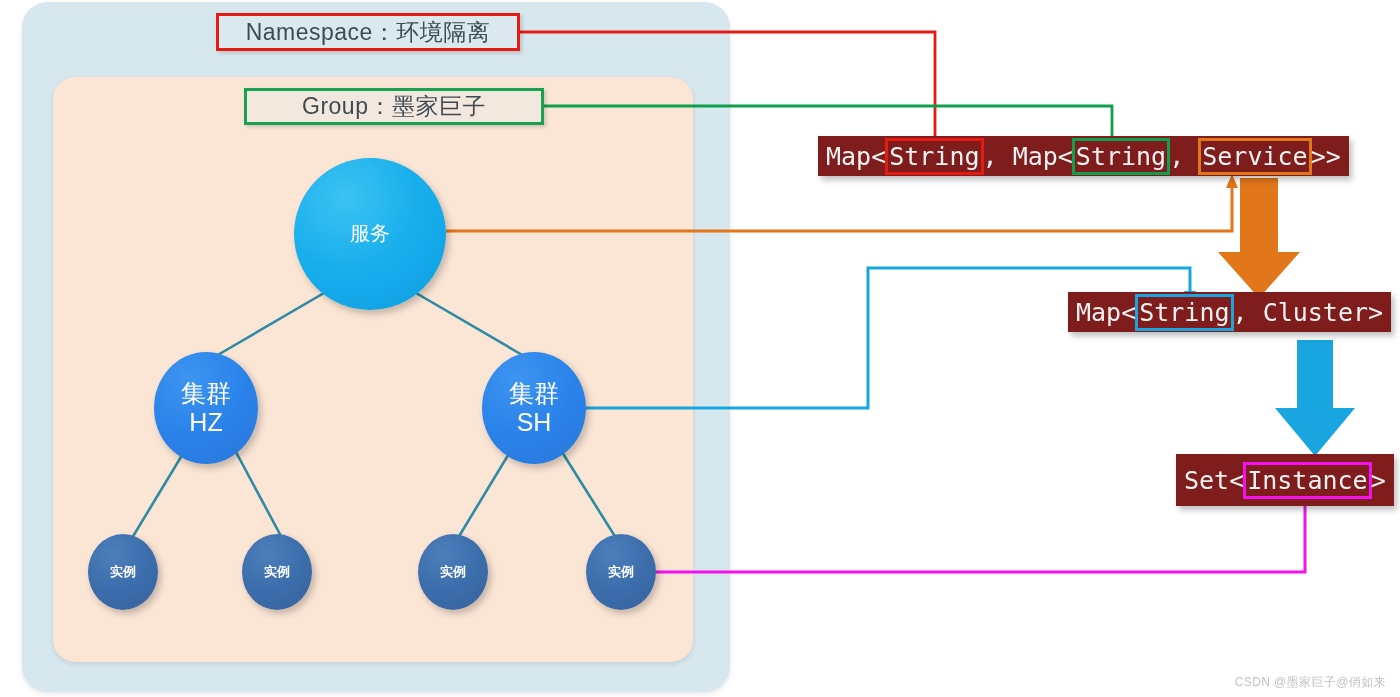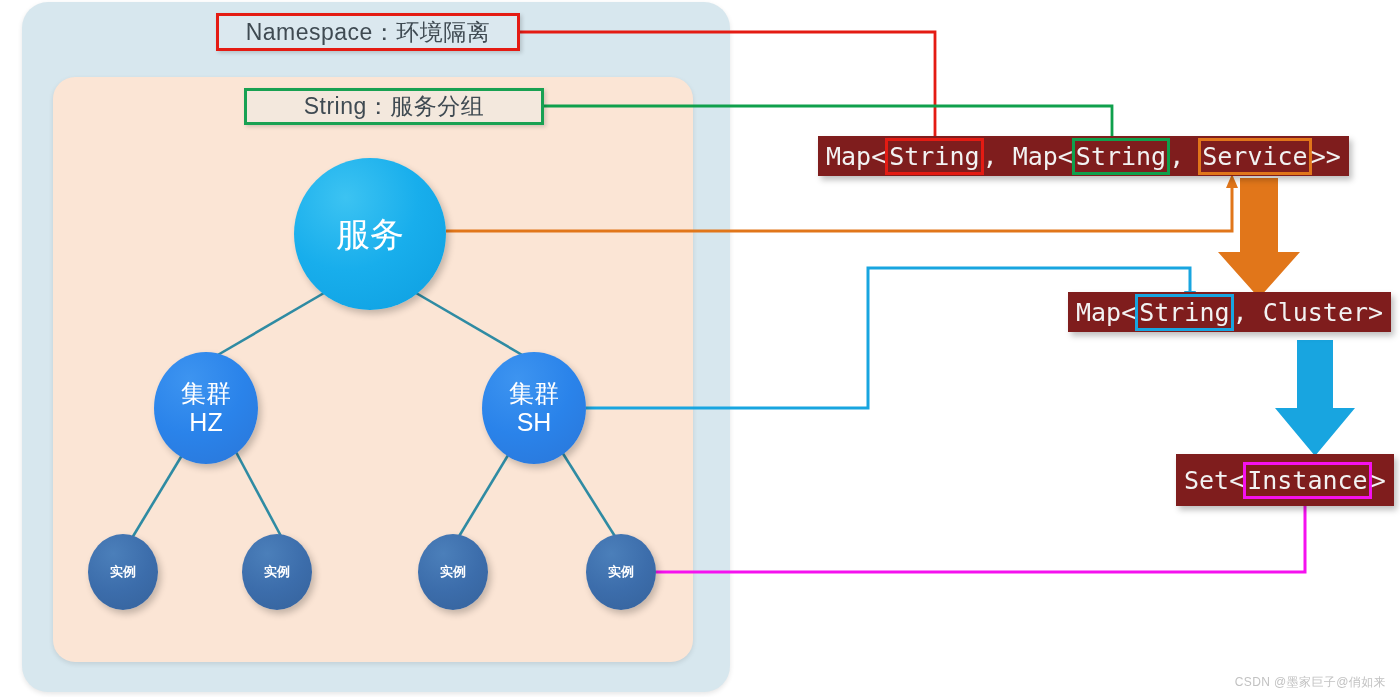--- a/index.html
+++ b/index.html
@@ -86,21 +86,21 @@
     justify-content: center;
     color: #ffffff;
     text-align: center;
     box-shadow: 3px 4px 7px rgba(0,0,0,0.22);
     line-height: 1.18;
   }
   .node-service {
     left: 294px; top: 158px;
     width: 152px; height: 152px;
     background: radial-gradient(circle at 34% 26%, #3cc3f2 0%, #18aeec 48%, #0d9ee0 100%);
-    font-size: 34px;
+    font-size: 20px;
     justify-content: center;
   }
   .node-cluster {
     width: 104px; height: 112px;
     background: radial-gradient(circle at 34% 24%, #3d94f0 0%, #2a83ea 50%, #2a76d8 100%);
     font-size: 25px;
   }
   .node-cluster-hz { left: 154px; top: 352px; }
   .node-cluster-sh { left: 482px; top: 352px; }
   .node-instance {
@@ -220,21 +220,21 @@
 
     <g>
       <polygon points="1297,340 1333,340 1333,408 1355,408 1315,456 1275,408 1297,408" fill="#18a5e0"></polygon>
     </g>
   </svg>
 
   <div class="tag-box tag-namespace">
     <span>Namespace：环境隔离</span>
   </div>
   <div class="tag-box tag-group">
-    <span>String：服务分组</span>
+    <span>Group：墨家巨子</span>
   </div>
 
   <div class="node node-service">
     <span>服务</span>
   </div>
 
   <div class="node node-cluster node-cluster-hz">
     <span>集群</span>
     <span>HZ</span>
   </div>

